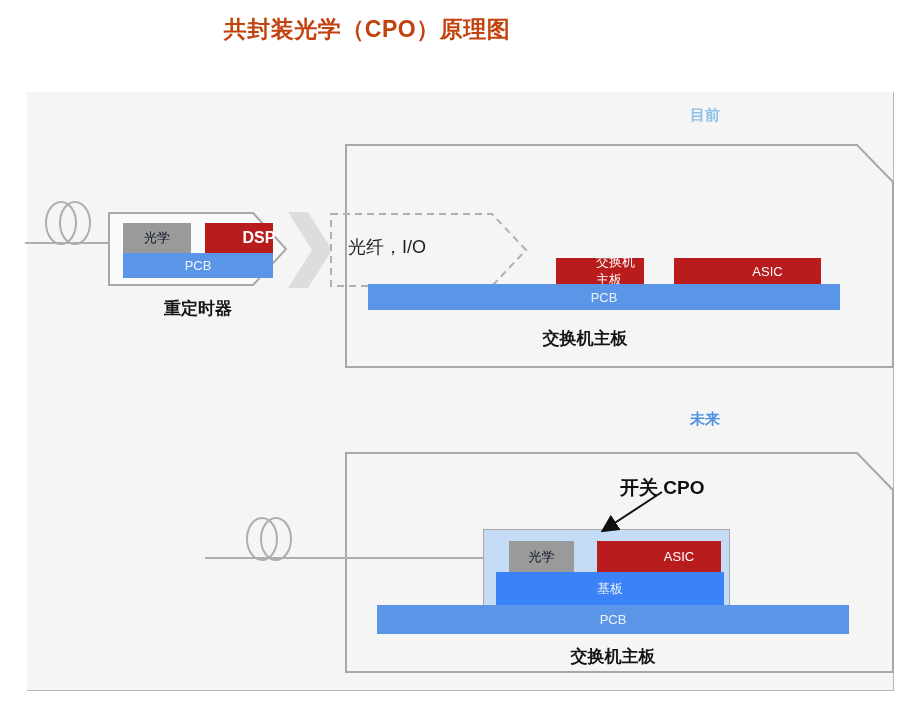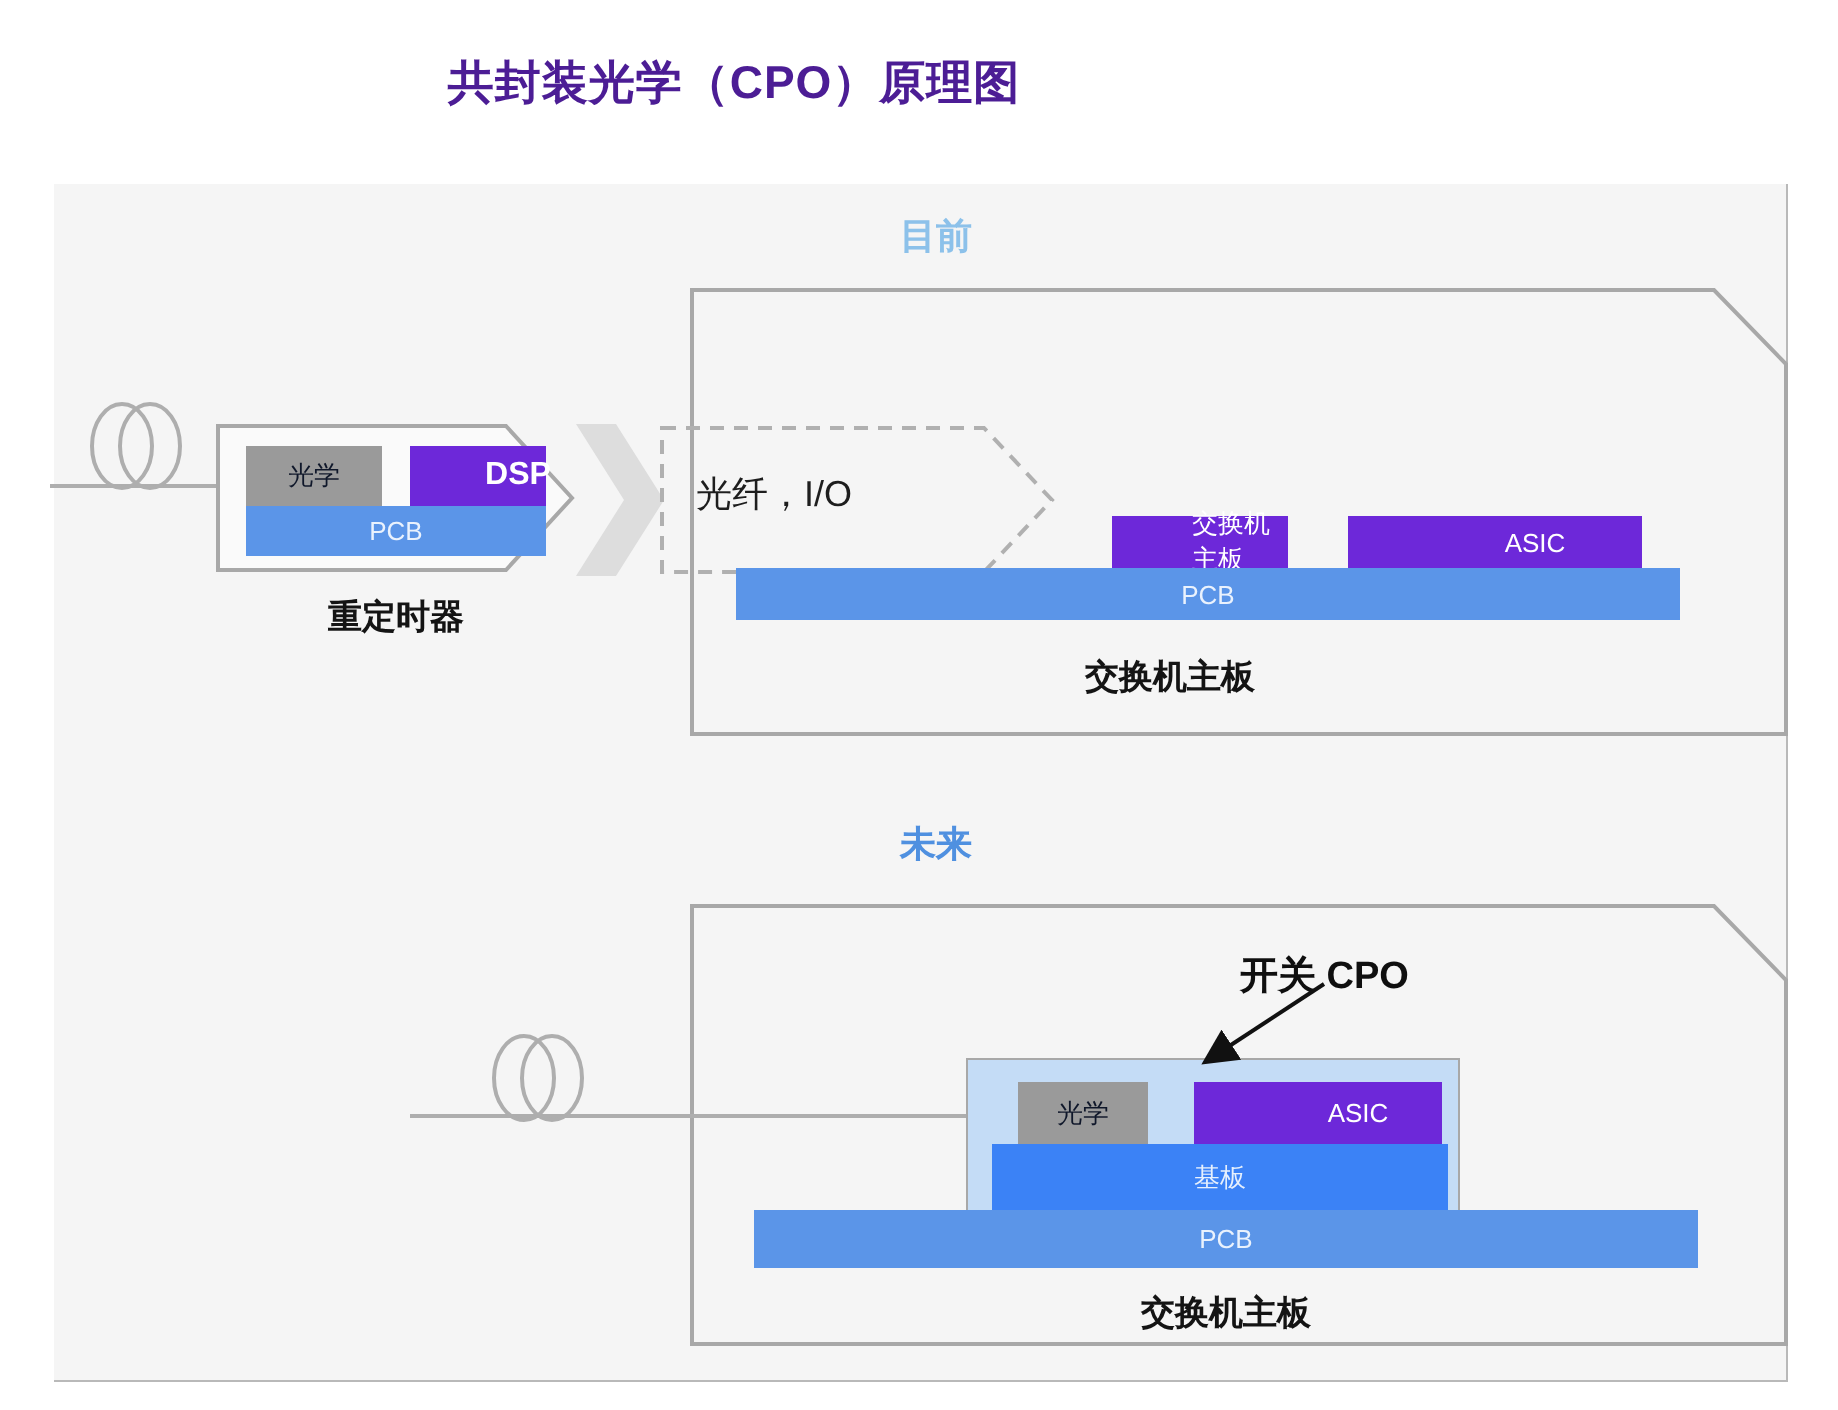--- a/index.html
+++ b/index.html
@@ -11,45 +11,45 @@
     height: 705px;
     background: #ffffff;
     font-family: "Liberation Sans", "DejaVu Sans", sans-serif;
     overflow: hidden;
     position: relative;
   }
 
   #page-title {
     position: absolute;
     left: 0;
-    top: 26px;
+    top: 14px;
     width: 734px;
     text-align: center;
     font-size: 23px;
     font-weight: bold;
-    color: #4c1d95;
+    color: #c2410c;
     letter-spacing: 0.5px;
   }
 
   #diagram-panel {
     position: absolute;
     left: 27px;
     top: 92px;
     width: 866px;
     height: 598px;
     background: #f5f5f5;
     border-right: 1px solid #b9b9b9;
     border-bottom: 1px solid #b9b9b9;
   }
 
   .section-label {
     position: absolute;
-    font-size: 18px;
-    font-weight: bold;
-    text-align: left;
+    font-size: 15px;
+    font-weight: bold;
+    text-align: right;
   }
   #label-current {
     left: 450px;
     top: 106px;
     width: 270px;
     color: #8cc1ea;
   }
   #label-future {
     left: 450px;
     top: 410px;
@@ -89,21 +89,21 @@
     align-items: center;
     justify-content: center;
     box-sizing: border-box;
     font-size: 13px;
   }
   .chip-grey {
     background: #9a9a9a;
     color: #0f172a;
   }
   .chip-black {
-    background: #6d28d9;
+    background: #b91c1c;
     color: #ffffff;
     padding-left: 40px;
   }
   .chip-pcb {
     background: #5b95e8;
     color: #eaf2fd;
   }
   .chip-substrate {
     background: #3b82f6;
     color: #e6f0fd;

